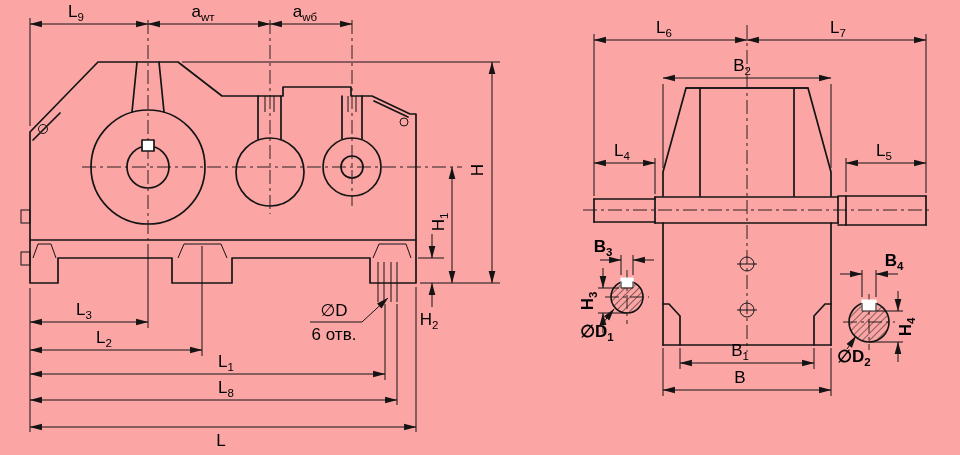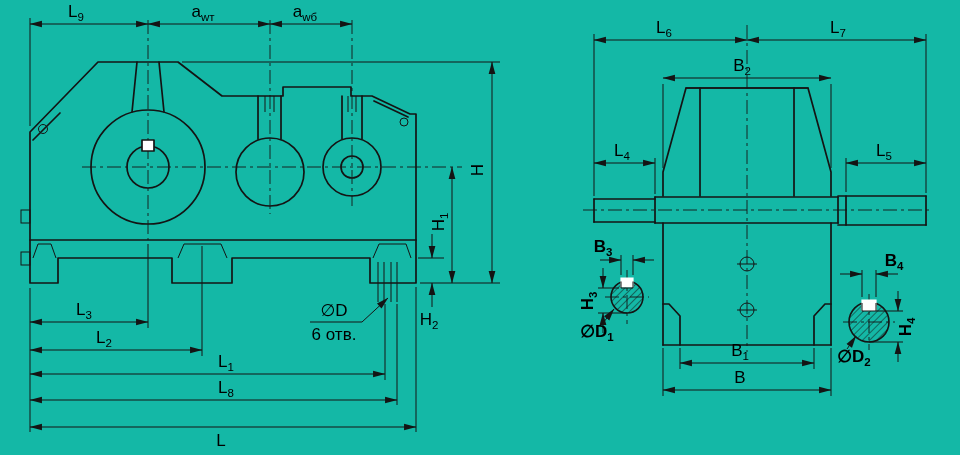--- a/index.html
+++ b/index.html
@@ -1,16 +1,16 @@
 <!DOCTYPE html>
 <html><head>
 <meta charset="utf-8">
 <style>
   html,body{margin:0;padding:0;background:#fff;}
-  .stage{width:960px;height:455px;background:#14b8a6;position:relative;text-align:center;}
+  .stage{width:960px;height:455px;background:#fca5a5;position:relative;text-align:center;}
   .drawing{font-family:"Liberation Sans",sans-serif;}
   .outline{fill:none;stroke:#141414;stroke-width:1.7;stroke-linejoin:round;stroke-linecap:round;}
   .thin{fill:none;stroke:#141414;stroke-width:1;}
   .dim{fill:none;stroke:#141414;stroke-width:1;}
   .cl{fill:none;stroke:#141414;stroke-width:0.9;stroke-dasharray:14 4 3 4;}
   .hatchc{stroke:#141414;stroke-width:1.6;}
   .white{fill:#fff;stroke:none;}
   .lbl{font-family:"Liberation Sans",sans-serif;font-size:17px;fill:#000;}
   .sub{font-size:11.5px;}
   .b{font-weight:700;}

